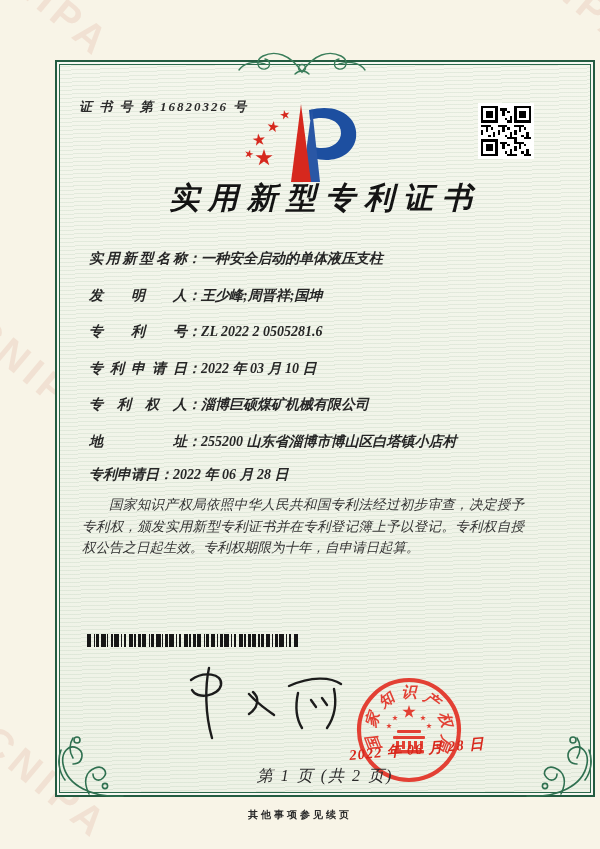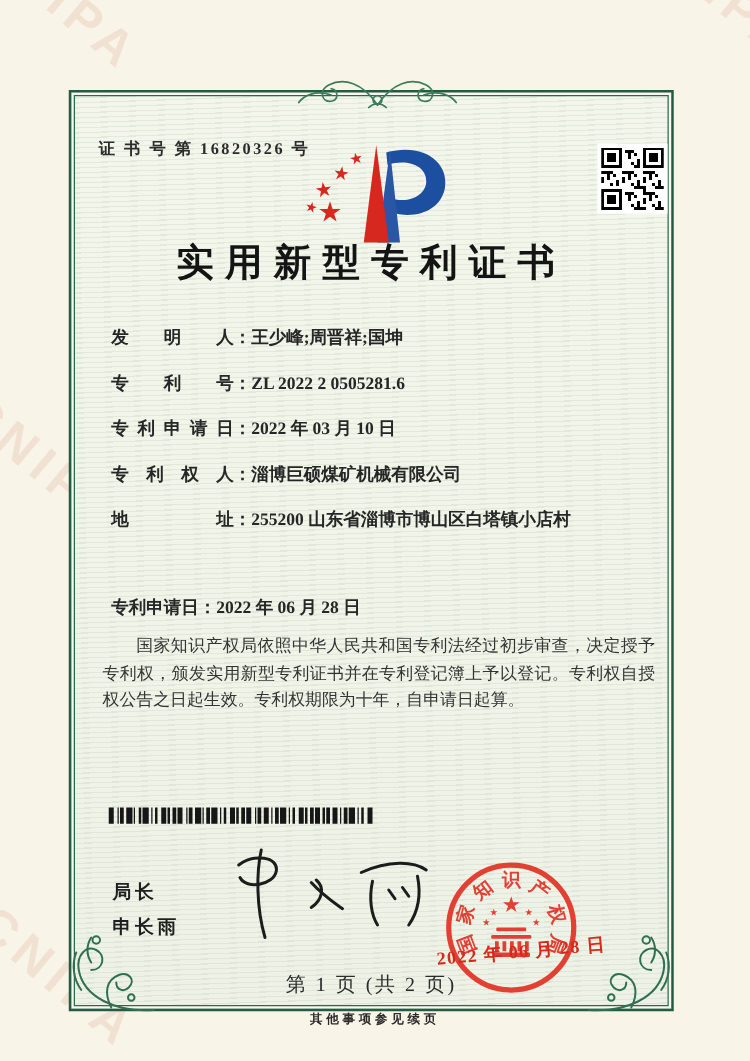--- a/index.html
+++ b/index.html
@@ -8,27 +8,28 @@
     background:#f8f4e7;
     font-family:"Liberation Serif","DejaVu Serif",serif;
     color:#222;
   }
   .wm{
     position:absolute; font-family:"Liberation Sans","DejaVu Sans",sans-serif;
     font-weight:700; color:rgba(206,130,108,0.16); letter-spacing:6px;
     transform:rotate(40deg); pointer-events:none; white-space:nowrap;
   }
   .frame{
-    position:absolute; left:55px; top:72px; width:484px; height:737px;
+    position:absolute; left:55px; top:60px; width:540px; height:737px;
     background:
       repeating-linear-gradient(178deg, rgba(124,164,130,0.14) 0 1px, rgba(0,0,0,0) 1px 4px),
       linear-gradient(#f4f6ec,#eef2e6);
     border:2px solid #235c41;
     box-shadow: inset 0 0 0 2px #f7f8f2, inset 0 0 0 3px #2c6a4c;
     box-sizing:border-box;
+    font-style:italic;
   }
   .certno{
     position:absolute; left:22px; top:36px; font-size:13px; font-weight:600;
     letter-spacing:2px; color:#2b2b2b;
   }
   .logo{position:absolute; left:182px; top:40px;}
   .qr{position:absolute; left:421px; top:41px; background:#fff; padding:3px;}
   .title{
     position:absolute; left:0; top:116px; width:100%; text-align:center;
     font-size:30px; font-weight:700; letter-spacing:9px; color:#141414;
@@ -231,20 +232,21 @@
         <rect x="19" y="18" width="1" height="1" fill="#000"></rect>
         <rect x="19" y="19" width="1" height="1" fill="#000"></rect>
         <rect x="19" y="20" width="1" height="1" fill="#000"></rect>
         <rect x="20" y="13" width="1" height="1" fill="#000"></rect>
         <rect x="20" y="20" width="1" height="1" fill="#000"></rect>
       </svg>
 
     <div class="title">实用新型专利证书</div>
 
     <div class="fields">
+      <div class="frow"><span class="flabel">实用新型名称</span><span>：</span><span>一种安全启动的单体液压支柱</span></div>
       <div class="frow"><span class="flabel">发明人</span><span>：</span><span>王少峰;周晋祥;国坤</span></div>
       <div class="frow"><span class="flabel">专利号</span><span>：</span><span>ZL 2022 2 0505281.6</span></div>
       <div class="frow"><span class="flabel">专利申请日</span><span>：</span><span>2022 年 03 月 10 日</span></div>
       <div class="frow"><span class="flabel">专利权人</span><span>：</span><span>淄博巨硕煤矿机械有限公司</span></div>
       <div class="frow"><span class="flabel">地址</span><span>：</span><span>255200 山东省淄博市博山区白塔镇小店村</span></div>
     </div>
 
     <div class="grant">
       <span><span>专利申请日</span><span>：</span><span>2022 年 06 月 28 日</span></span>
     </div>
@@ -295,24 +297,20 @@
         <span style="width: 2.8px; margin-right: 2.4px;"></span>
         <span style="width: 4.2px; margin-right: 1.2px;"></span>
         <span style="width: 1.4px; margin-right: 2.4px;"></span>
         <span style="width: 2.8px; margin-right: 1.2px;"></span>
         <span style="width: 4.2px; margin-right: 2.4px;"></span>
         <span style="width: 1.4px; margin-right: 1.2px;"></span>
         <span style="width: 2.8px; margin-right: 2.4px;"></span>
         <span style="width: 4.2px; margin-right: 1.2px;"></span>
       </div>
 
-    <div class="signer">
-      <div>局长</div>
-      <div>申长雨</div>
-    </div>
 
     <svg class="sig" width="200" height="84" viewBox="0 0 200 84">
       <g stroke="#1c1c1c" stroke-width="2.4" fill="none" stroke-linecap="round" stroke-linejoin="round">
         <path d="M44,6 C40,24 40,52 47,76"></path>
         <path d="M26,18 C38,9 58,11 56,23 C54,34 32,38 27,28"></path>
         <path d="M88,30 C95,36 93,46 84,52"></path>
         <path d="M84,32 C93,42 102,48 109,53"></path>
         <path d="M124,24 C146,14 166,15 176,22"></path>
         <path d="M133,31 C130,45 132,58 137,66"></path>
         <path d="M169,27 C172,42 169,56 162,66"></path>

